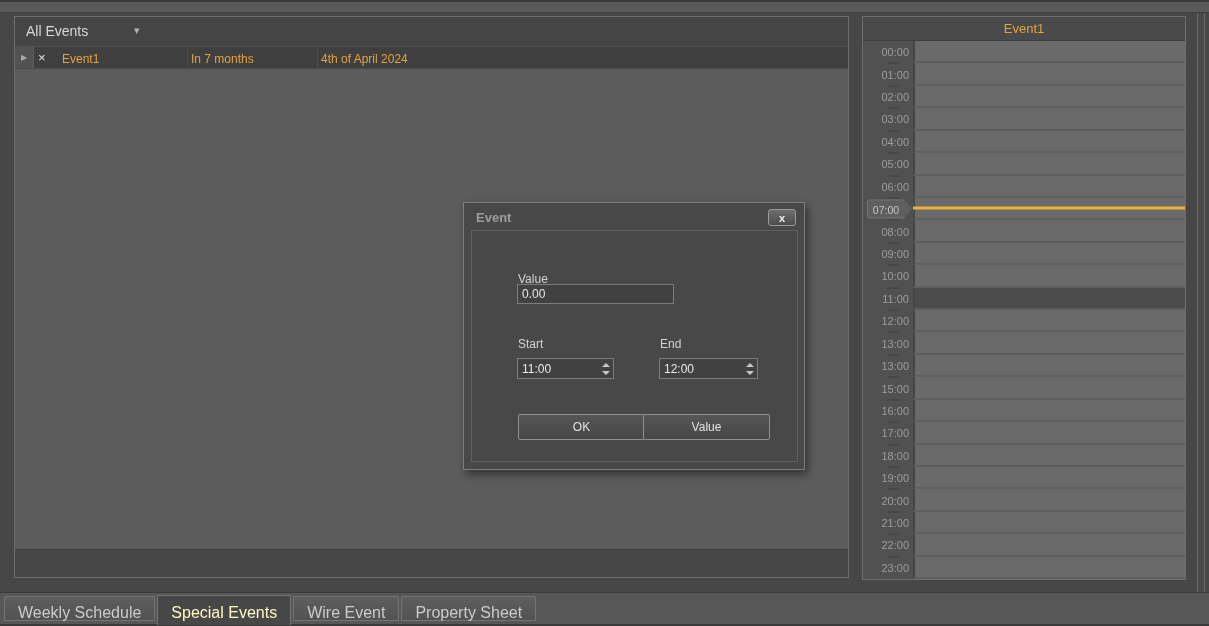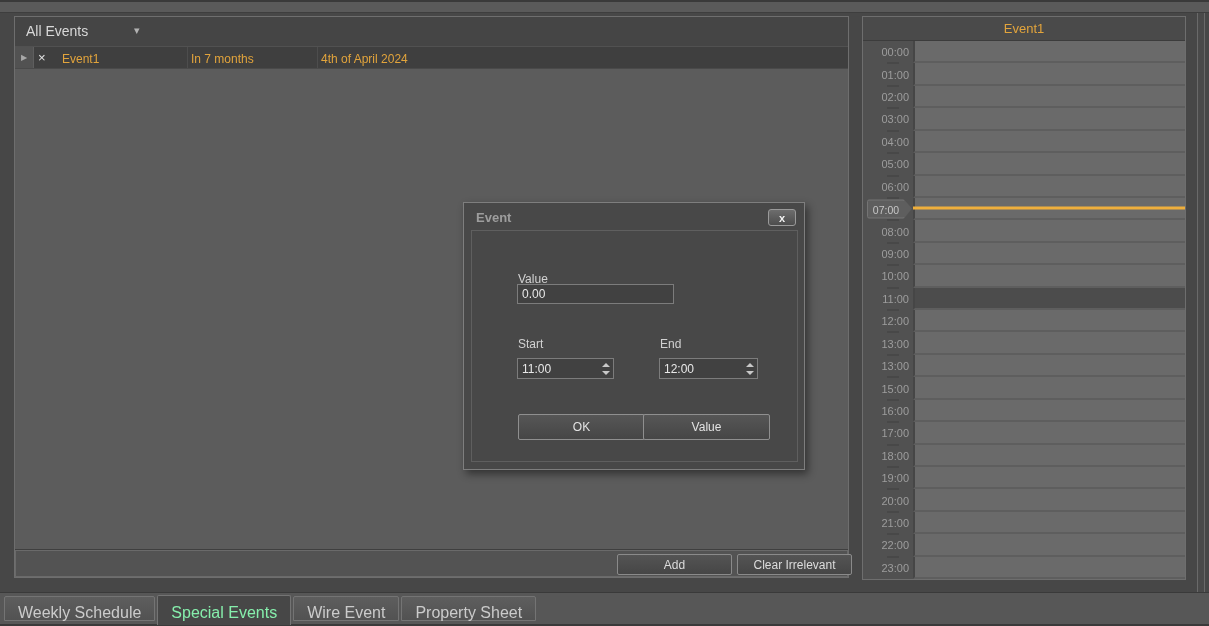--- a/index.html
+++ b/index.html
@@ -219,21 +219,21 @@
   .tab {
     margin-top: 3px; height: 25px; line-height: 23px;
     padding: 4px 13px; font-size: 16px; color: #cbcbcb;
     background: linear-gradient(#5e5e5e, #525252);
     border: 1px solid #747474; border-radius: 2px 2px 0 0;
     cursor: default;
   }
   .tab.active {
     margin-top: 2px; height: 30px; line-height: 26px;
     background: #474747; border-bottom: none;
-    color: #86efac;
+    color: #fef9c3;
   }
 </style>
 </head>
 <body>
 
 <div class="top-strip"></div>
 <div class="right-scroll"></div>
 <div class="bottom-edge"></div>
 
 <div class="left-panel">
@@ -246,24 +246,20 @@
       <span class="expander-icon">▶</span>
     </div>
     <span class="remove-icon">×</span>
     <span class="row-name">Event1</span>
     <span class="row-summary">In 7 months</span>
     <span class="row-date">4th of April 2024</span>
     <div class="col-sep-1"></div>
     <div class="col-sep-2"></div>
   </div>
   <div class="list-area"></div>
-  <div class="left-footer">
-    <button class="btn btn-add">Add</button>
-    <button class="btn btn-clear">Clear Irrelevant</button>
-  </div>
 </div>
 
 <div class="right-panel">
   <div class="sched-header">Event1</div>
   <div class="sched-grid">
       <div class="time-row">
         <div class="time-label">00:00</div>
         <div class="time-cell"></div>
       </div>
       <div class="time-row">

